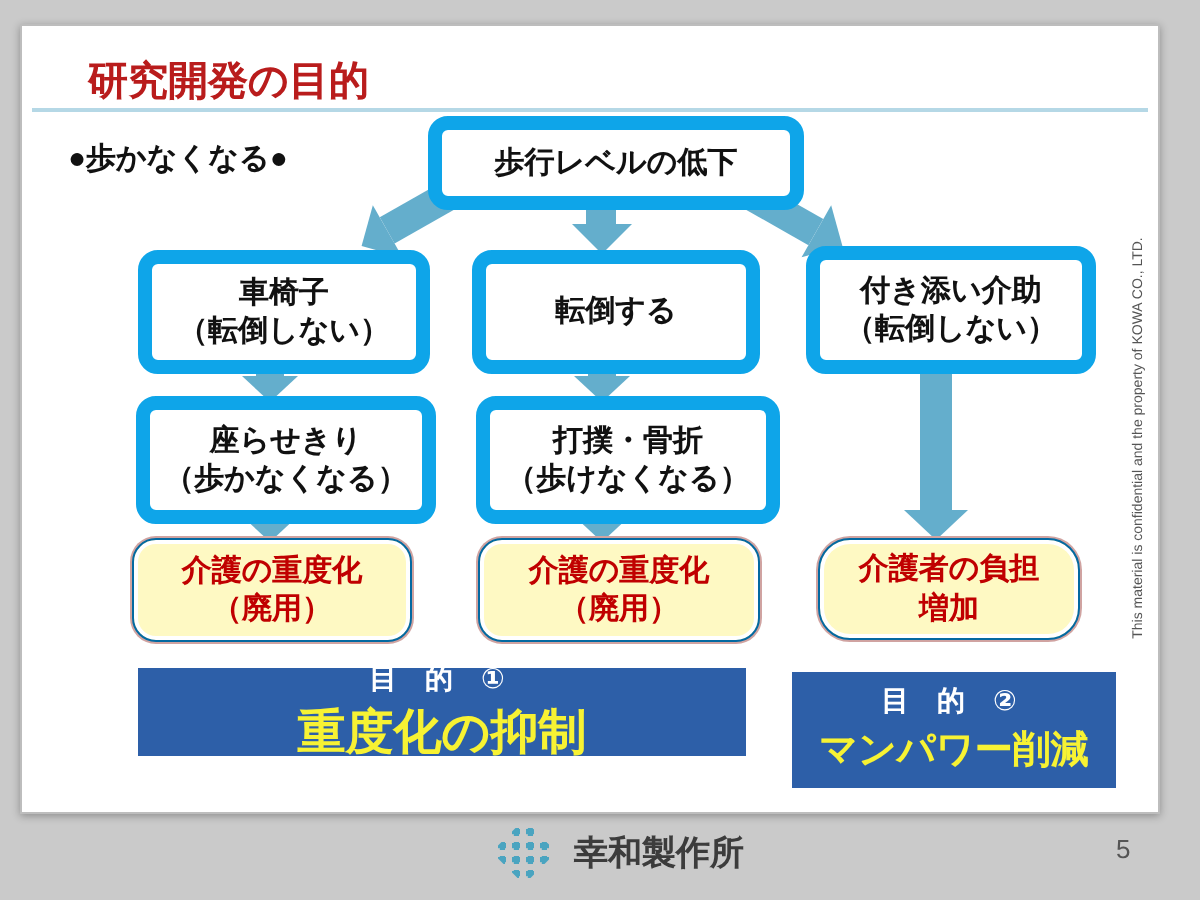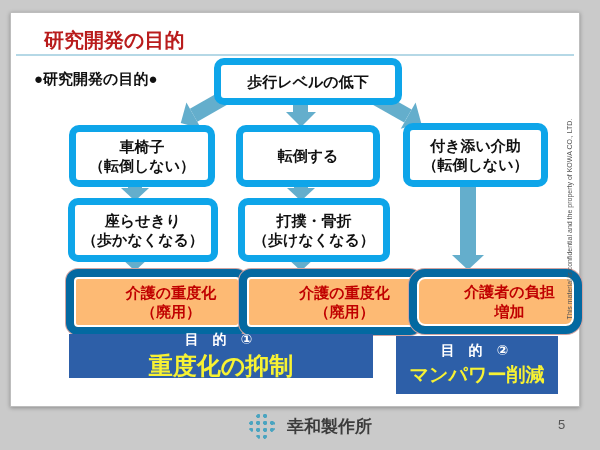--- a/index.html
+++ b/index.html
@@ -16,24 +16,24 @@
     display:flex;flex-direction:column;align-items:center;justify-content:center;
     font-size:15px;font-weight:bold;color:#111;line-height:1.28;text-align:center;}
   .b-top{left:203px;top:45px;width:174px;height:33px;}
   .b-c1a{left:58px;top:112px;width:132px;height:48px;}
   .b-c2a{left:225px;top:112px;width:130px;height:48px;}
   .b-c3a{left:392px;top:110px;width:131px;height:50px;}
   .b-c1b{left:57px;top:185px;width:136px;height:50px;}
   .b-c2b{left:227px;top:185px;width:138px;height:50px;}
 
   
-  .rbox{position:absolute;background:#fdba74;border:8px solid #0369a1;border-radius:12px;
+  .rbox{position:absolute;background:#fef9c3;border:1px solid #0369a1;border-radius:12px;
     box-shadow:0 0 0 1px #d0a3a1, inset 0 0 0 2px #ffffff;
     display:flex;flex-direction:column;align-items:center;justify-content:center;
-    font-size:15px;font-weight:bold;color:#c00000;line-height:1.28;text-align:center;padding-left:28px;}
+    font-size:15px;font-weight:bold;color:#c00000;line-height:1.28;text-align:center;}
   .r-c1{left:55px;top:256px;width:138px;height:50px;}
   .r-c2{left:228px;top:256px;width:139px;height:50px;}
   .r-c3{left:398px;top:256px;width:129px;height:49px;border-radius:16px;}
 
   
   .gbox{position:absolute;background:#2d5fa8;display:flex;flex-direction:column;
     align-items:center;justify-content:center;text-align:center;}
   .g1{left:58px;top:321px;width:304px;height:44px;}
   .g2{left:385px;top:323px;width:162px;height:58px;}
   .g-label{color:#ffffff;font-size:14px;font-weight:bold;letter-spacing:5px;}
@@ -64,21 +64,21 @@
   .page-num{position:absolute;left:558px;top:417px;font-size:13px;color:#555;}
 </style>
 </head>
 <body>
 
 <div class="stage">
   <div class="slide">
 
     <div class="title">研究開発の目的</div>
     <div class="title-rule"></div>
-    <div class="subtitle">●研究開発の目的●</div>
+    <div class="subtitle">●歩かなくなる●</div>
 
     <div class="arrow arr-big a1">
         <div class="stem"></div>
         <div class="head"></div>
       </div>
     <div class="arrow arr-big a2">
         <div class="stem"></div>
         <div class="head"></div>
       </div>
     <div class="arrow arr-big a3">

